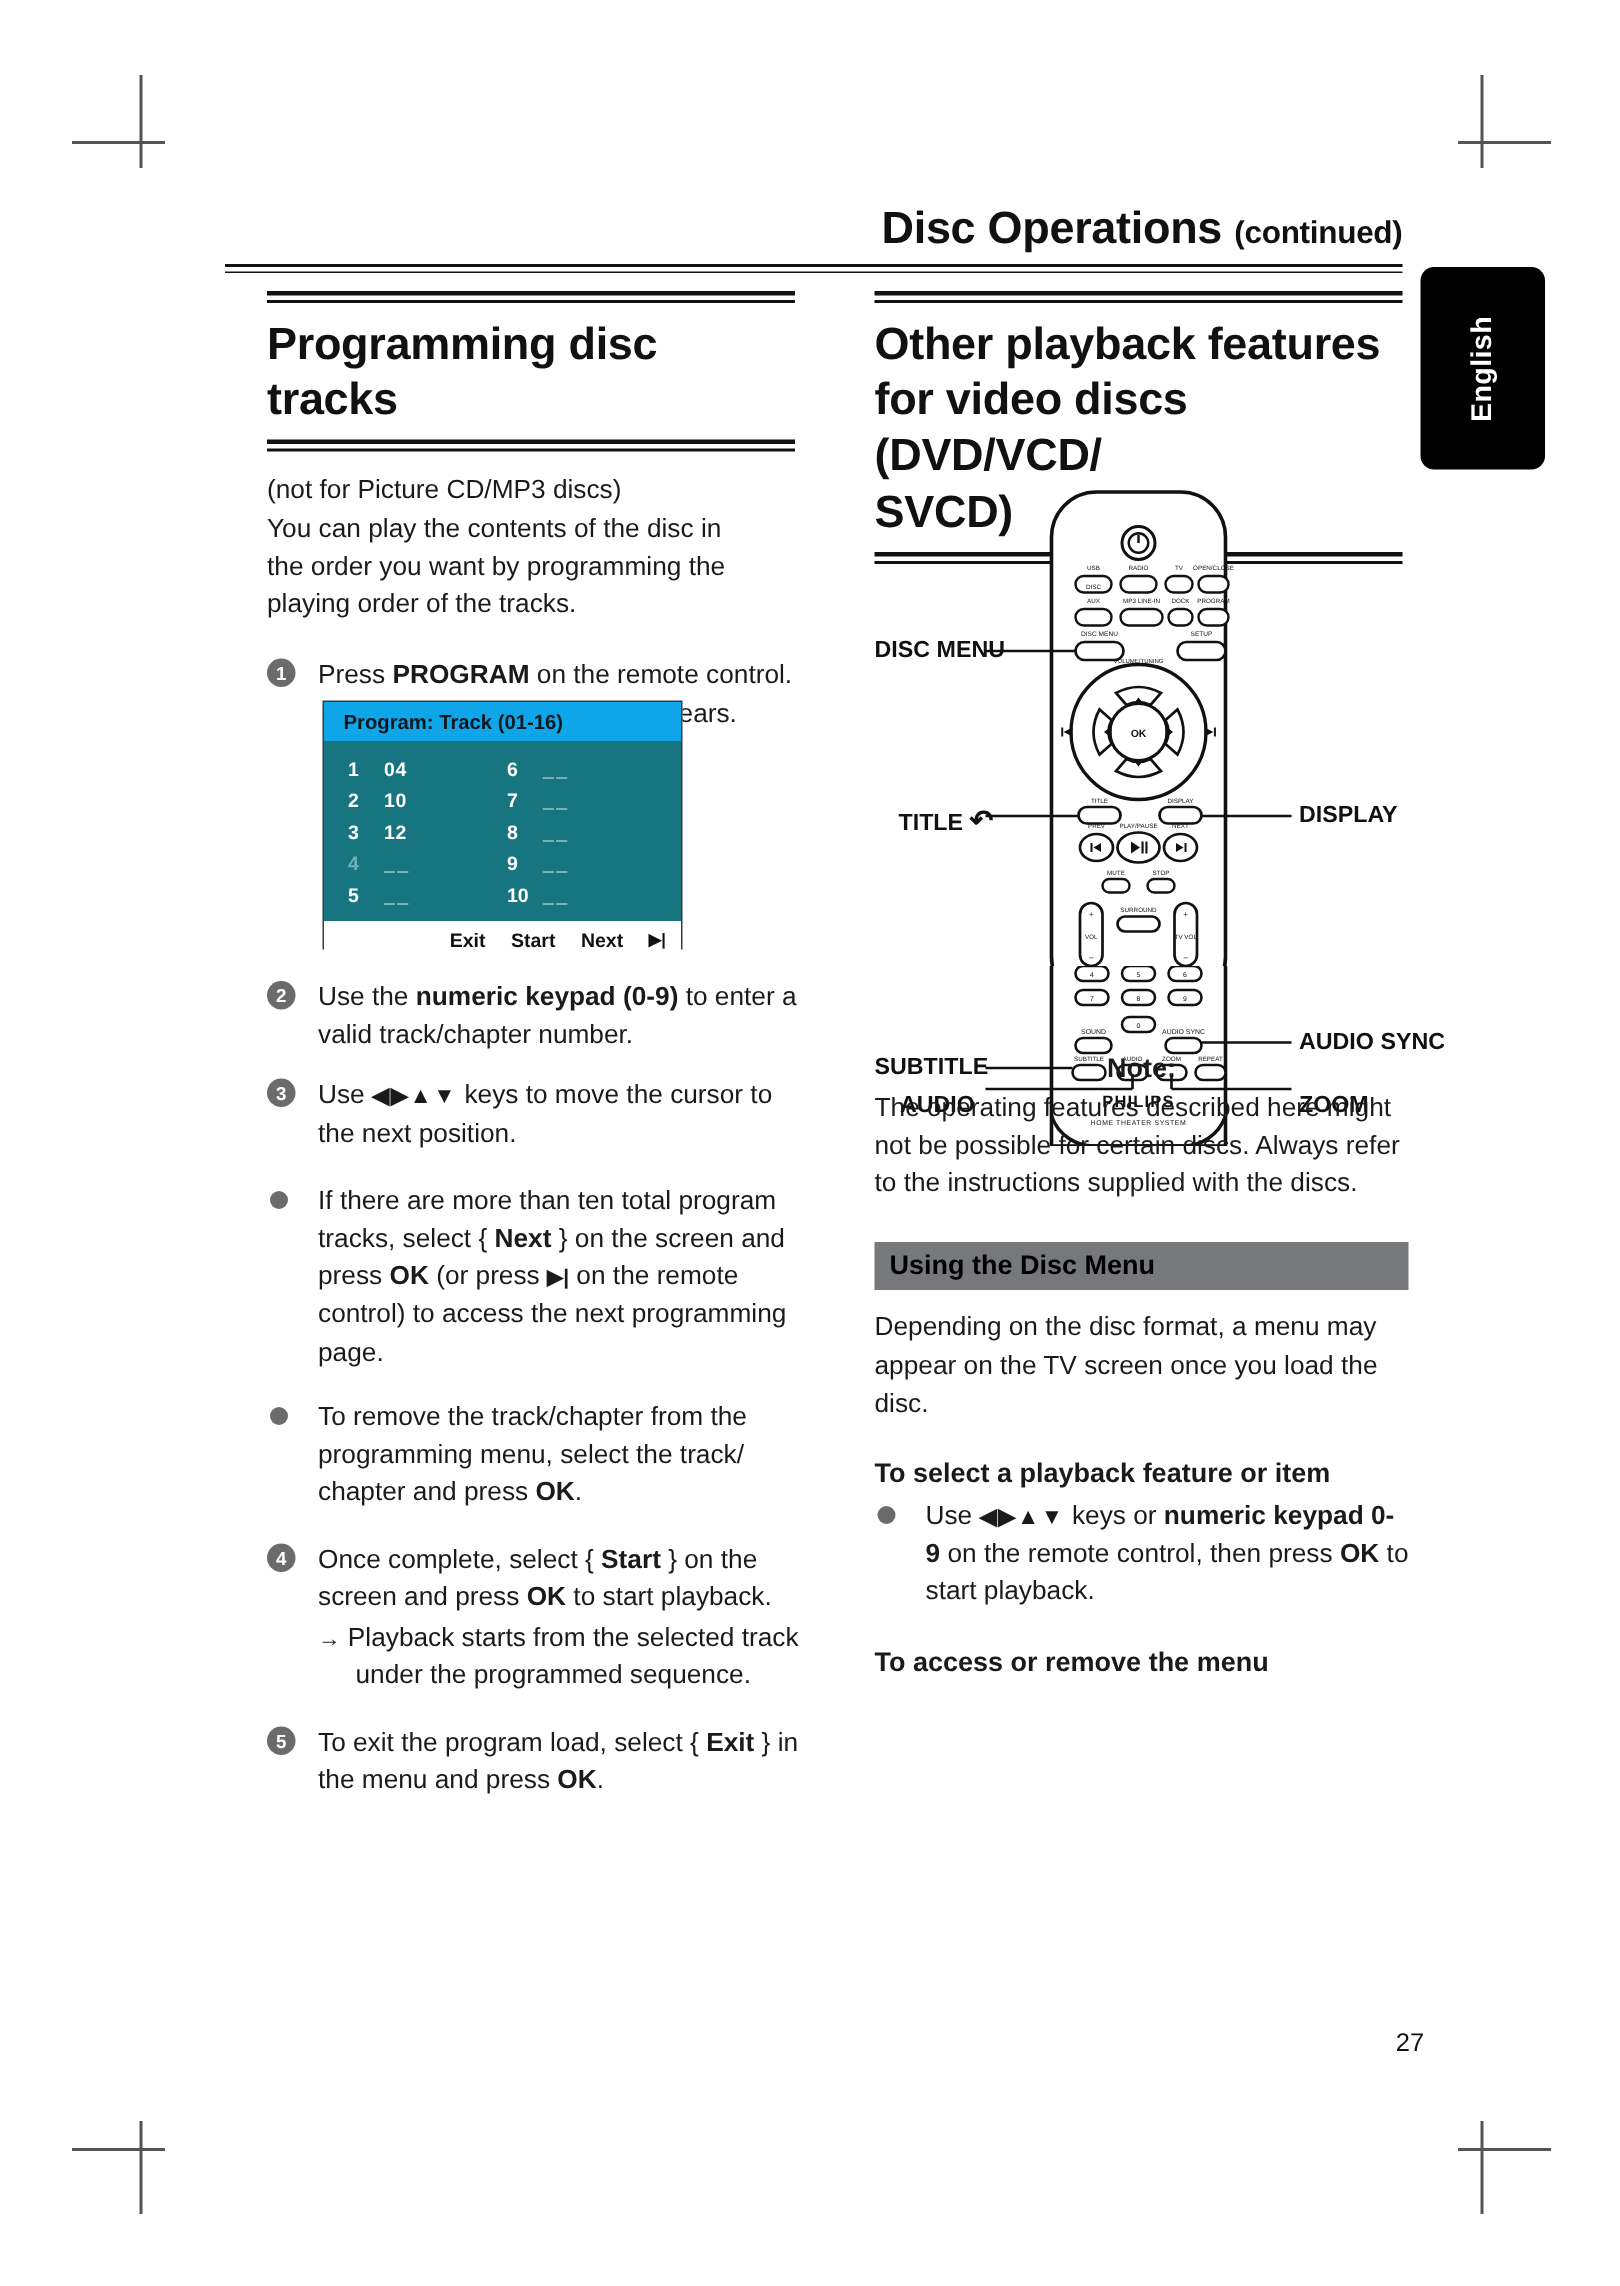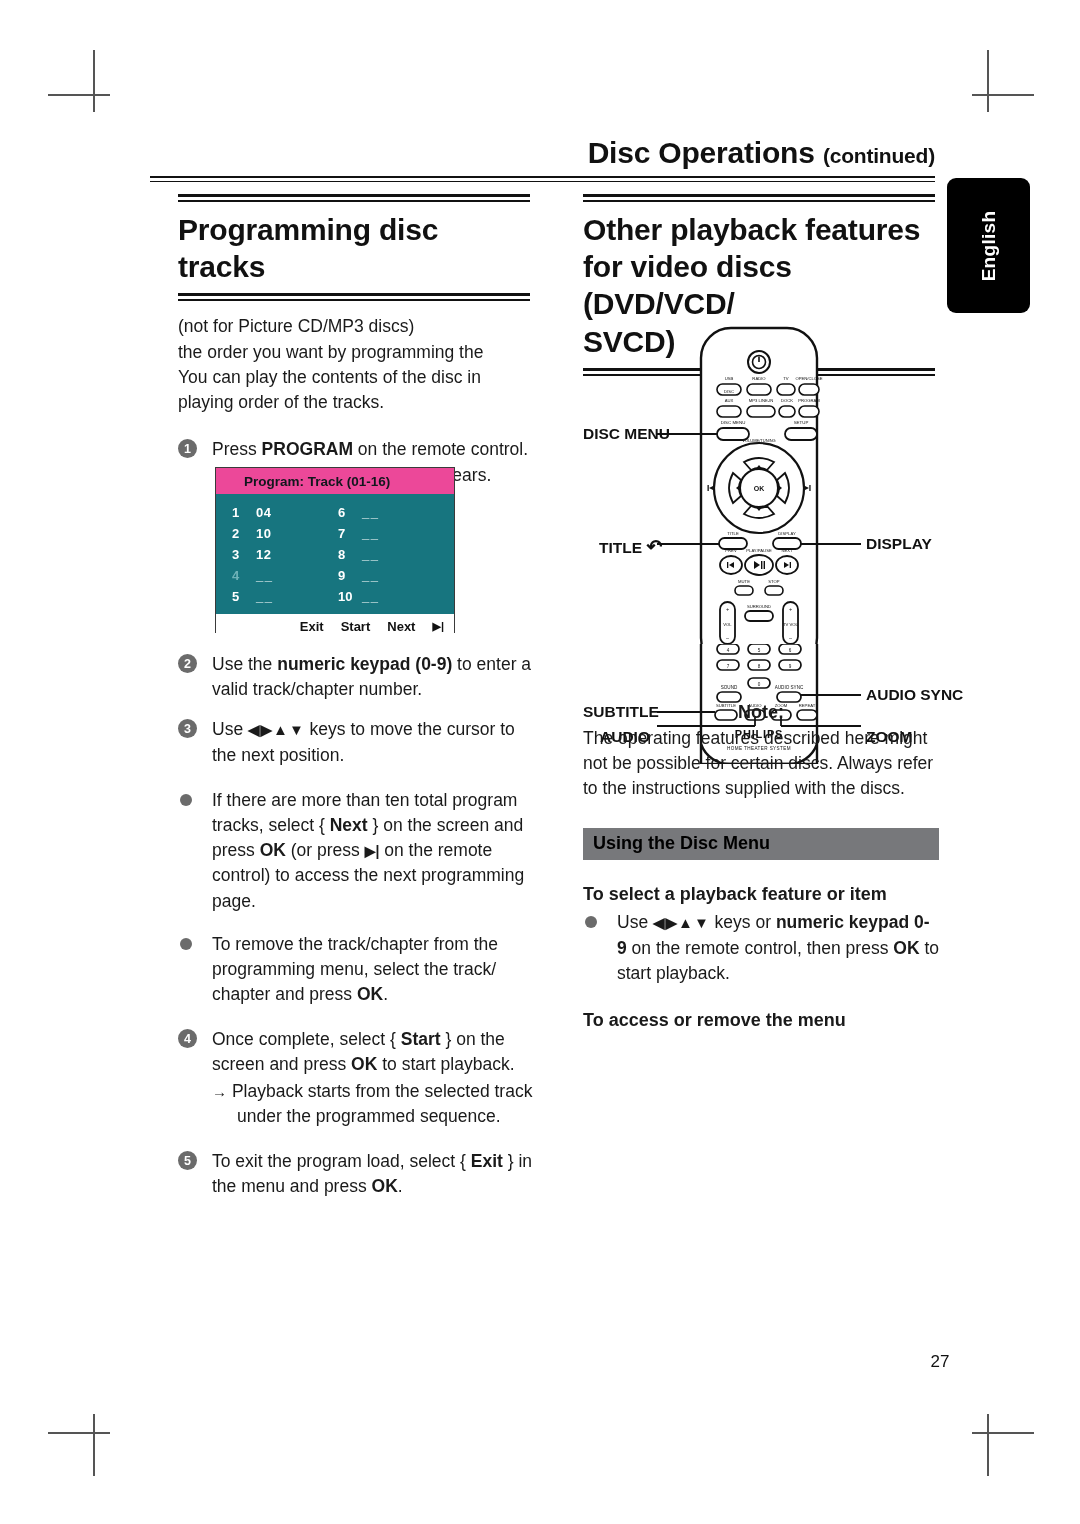--- a/index.html
+++ b/index.html
@@ -83,22 +83,22 @@
   .sub { padding-left:22px; text-indent:-22px; }
 
   
   .pmenu {
     position:absolute; left:215px; top:467px;
     width:240px; height:166px;
     background:#ffffff; border:1.5px solid #3a3a3a;
     box-sizing:border-box;
   }
   .pmenu-head {
-    height:26px; background:#ec4899;
-    display:flex; align-items:center; padding-left:28px;
+    height:26px; background:#0ea5e9;
+    display:flex; align-items:center; padding-left:13px;
     font-size:13.5px; font-weight:bold; color:#10171c;
   }
   .pmenu-body {
     height:113px; background:#17757f; position:relative;
     padding:7px 0 0 0;
   }
   .pm-col { position:absolute; top:8px; }
   .pm-col.c1 { left:16px; }
   .pm-col.c2 { left:122px; }
   .pm-row {
@@ -159,22 +159,22 @@
     <span>English</span>
   </div>
 
   <div class="col-left">
     <div class="rule-top"></div>
     <div class="sec-head">Programming disc tracks</div>
     <div class="rule-bot"></div>
 
     <div class="bt" style="margin-top:13px;">
       <div>(not for Picture CD/MP3 discs)</div>
+      <div>You can play the contents of the disc in</div>
       <div>the order you want by programming the</div>
-      <div>You can play the contents of the disc in</div>
       <div>playing order of the tracks.</div>
     </div>
 
     <div class="step bt" style="margin-top:22px;">
       <span class="num">1</span>
       <span>Press </span><span class="b">PROGRAM</span><span> on the remote control.</span>
       <div class="sub" style="padding-left:25px; text-indent:-25px; margin-top:1px;">
         <span class="arrowglyph">→</span>
         <span>The programming menu appears.</span>
       </div>
@@ -487,20 +487,21 @@
   <div style="position:absolute; left:583px; top:700px; width:356px;">
     <div class="bt">
       <div class="b" style="font-size:18px;text-align:center;">Note:</div>
       <div>The operating features described here might not be possible for certain discs. Always refer to the instructions supplied with the discs.</div>
     </div>
 
     <div class="gbar" style="margin-top:27px;">
       <span>Using the Disc Menu</span>
     </div>
 
+    <div class="bt" style="margin-top:12px;">Depending on the disc format, a menu may appear on the TV screen once you load the disc.</div>
 
     <div class="bt b" style="margin-top:22px; font-size:18px;">To select a playback feature or item</div>
     <div class="step bt" style="margin-top:2px;">
       <span class="dot"></span>
       <span>Use </span><span class="b" style="font-size:15px; letter-spacing:1px;">◀▶▲▼</span><span> keys or </span><span class="b">numeric keypad 0-9</span><span> on the remote control, then press </span><span class="b">OK</span><span> to start playback.</span>
     </div>
 
     <div class="bt b" style="margin-top:22px; font-size:18px;">To access or remove the menu</div>
   </div>
 

